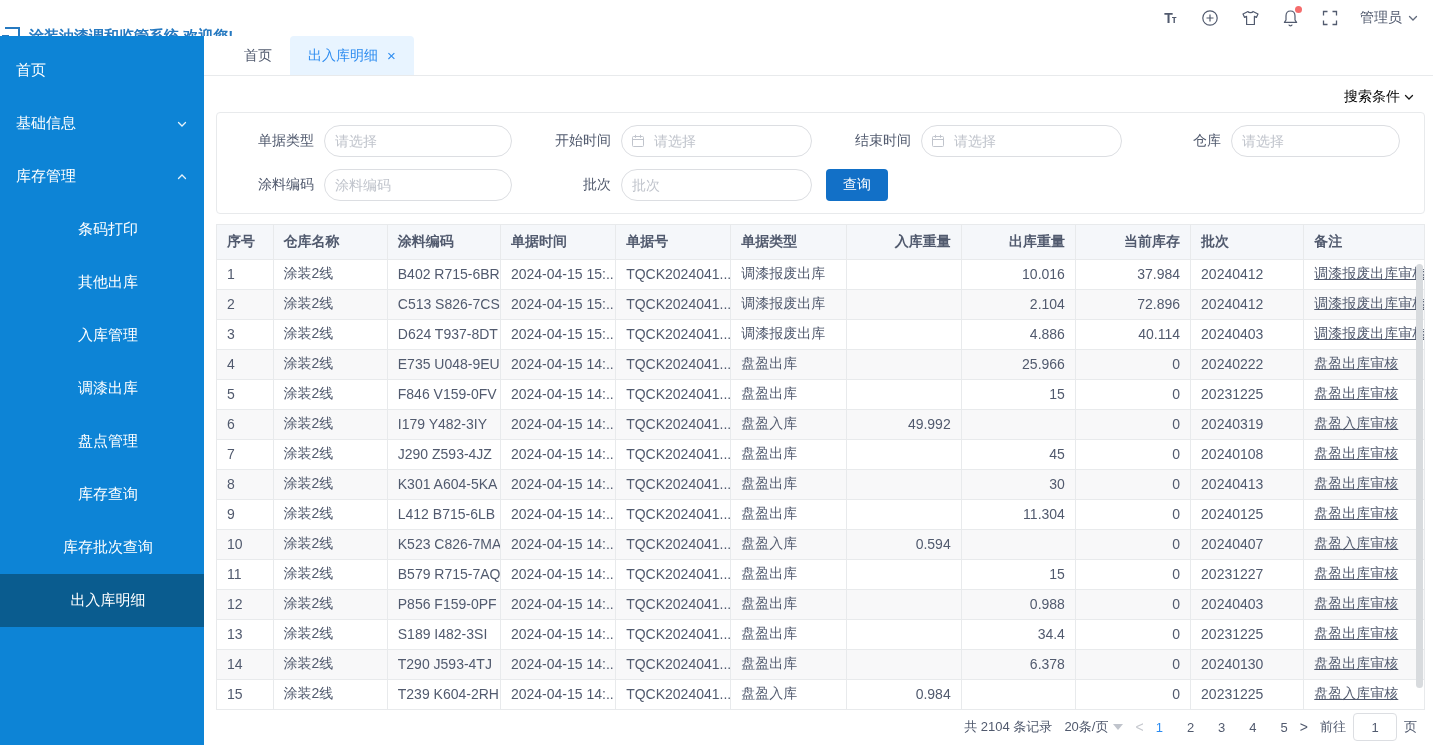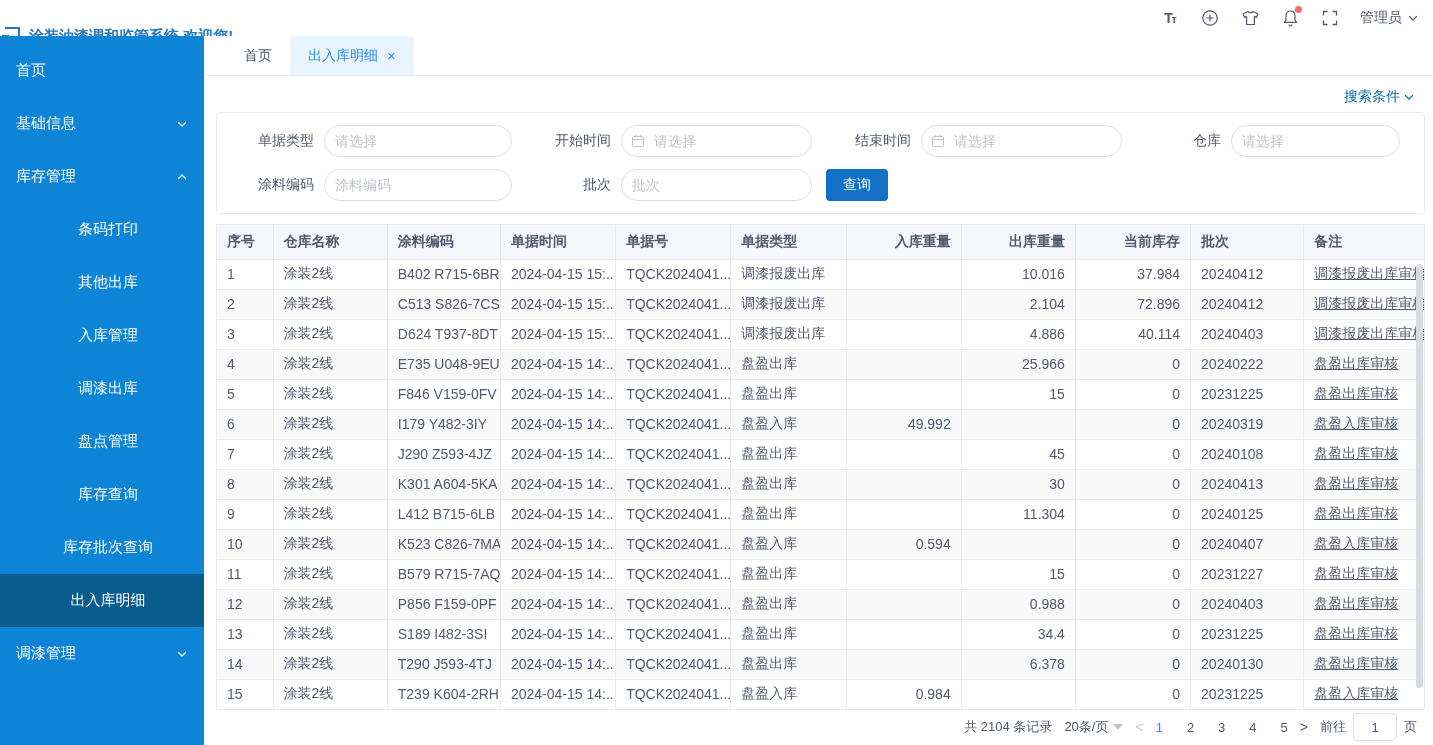--- a/index.html
+++ b/index.html
@@ -40,21 +40,21 @@
     align-items:stretch; padding-left:22px; background:#fff; }
   .tab { display:flex; align-items:center; padding:0 18px; font-size:14px;
     color:#515a6e; cursor:pointer; white-space:nowrap; }
   .tab.active { background:#e8f4ff; color:#2d8cf0; border-radius:4px 4px 0 0; }
   .tab-close { margin-left:9px; font-size:15px; line-height:1; cursor:pointer; }
 
   
   .content { flex:1; padding:8px 8px 0 12px; overflow:hidden; }
   .toggle-row { height:26px; display:flex; justify-content:flex-end;
     align-items:center; padding-right:10px; }
-  .search-toggle { color:#0369a1; font-size:14px; display:flex; align-items:center;
+  .search-toggle { color:#000000; font-size:14px; display:flex; align-items:center;
     gap:3px; cursor:pointer; }
 
   .search-panel { border:1px solid #e8eaec; border-radius:4px; margin-top:2px;
     padding:12px 10px 12px 12px; }
   .search-grid { display:grid; grid-template-columns:297px 300px 310px 1fr; row-gap:12px; }
   .field { display:flex; align-items:center; padding-right:14px; }
   .field > label { width:85px; text-align:right; margin-right:10px; font-size:14px;
     color:#515a6e; white-space:nowrap; flex-shrink:0; }
   .input-wrap { flex:1; position:relative; display:flex; }
   .input-wrap input { width:100%; height:32px; border:1px solid #dcdee2; border-radius:16px;
@@ -190,28 +190,20 @@
       </div>
       <div class="menu-item child">
         <span class="menu-label">库存查询</span>
       </div>
       <div class="menu-item child">
         <span class="menu-label">库存批次查询</span>
       </div>
       <div class="menu-item child active">
         <span class="menu-label">出入库明细</span>
       </div>
-      <div class="menu-item">
-        <span class="menu-label">调漆管理</span>
-        <span class="chev">
-          <svg width="12" height="12" viewBox="0 0 12 12">
-            <path d="M2.5 4.5 L6 8 L9.5 4.5" fill="none" stroke="currentColor" stroke-width="1.3" stroke-linecap="round"></path>
-          </svg>
-        </span>
-      </div>
     </aside>
 
   <main class="main">
     <div class="tabbar">
       <div class="tab">
         <span>首页</span>
       </div>
       <div class="tab active">
         <span>出入库明细</span>
         <span class="tab-close">×</span>

